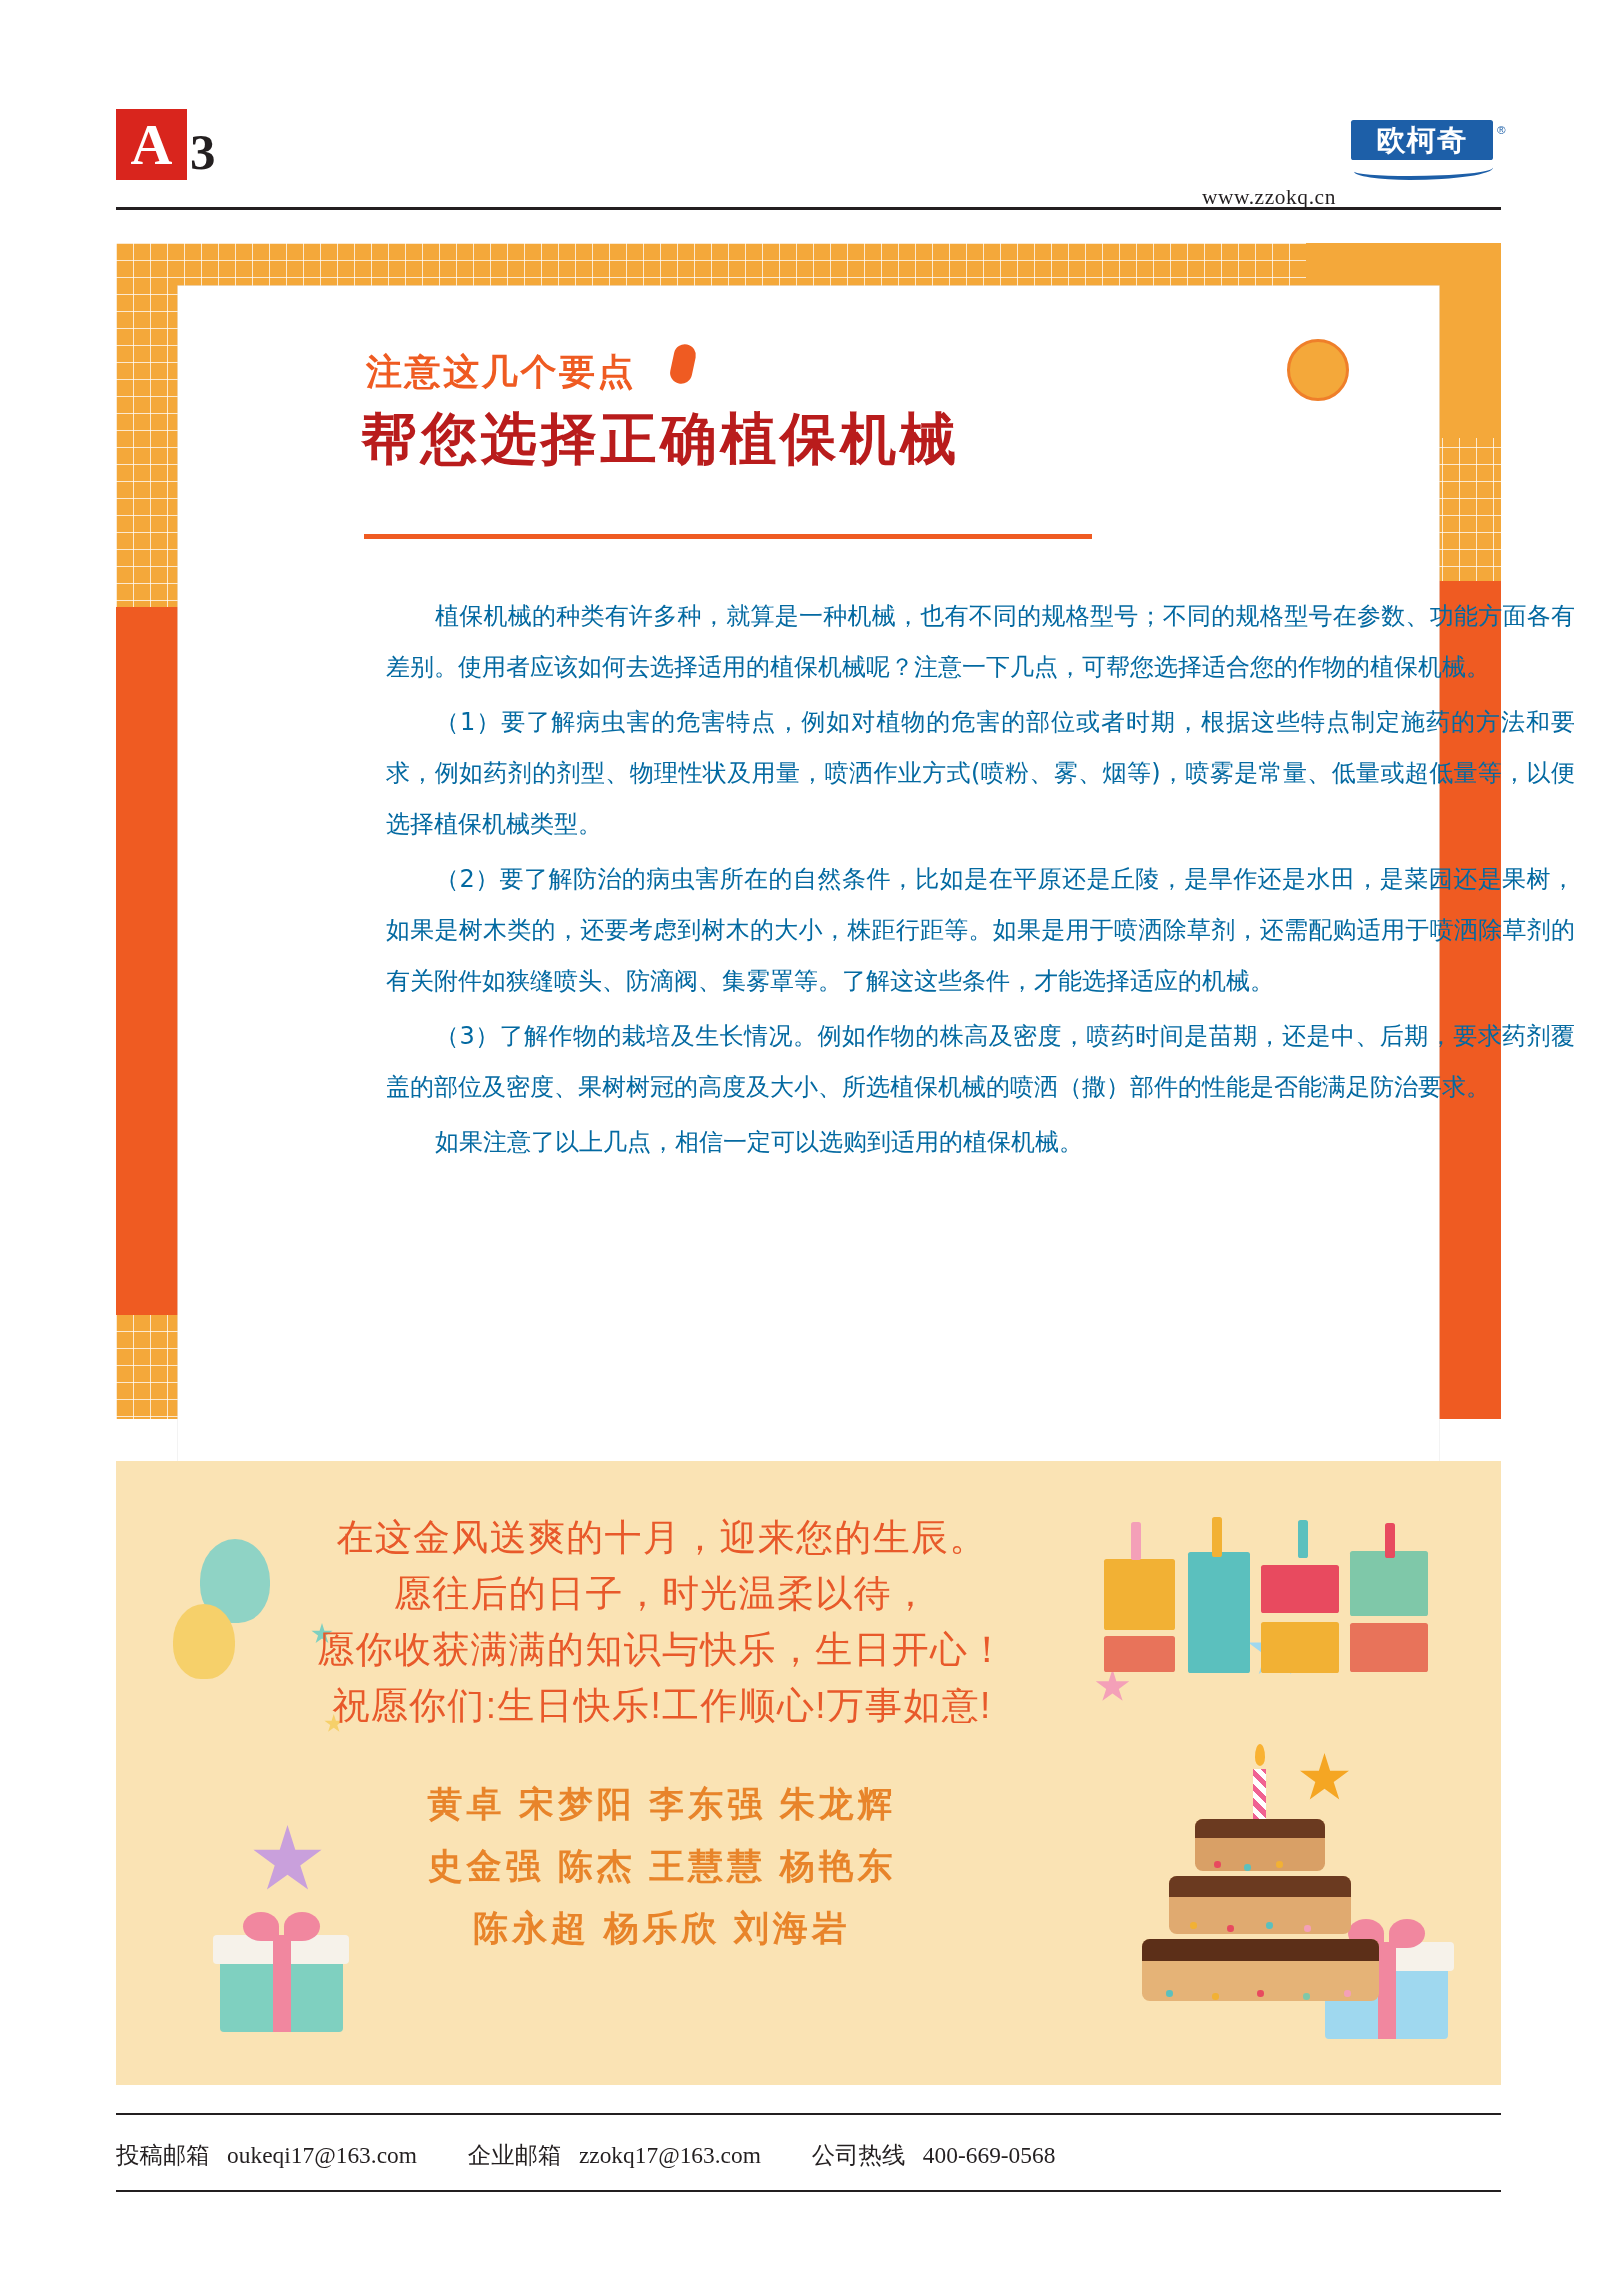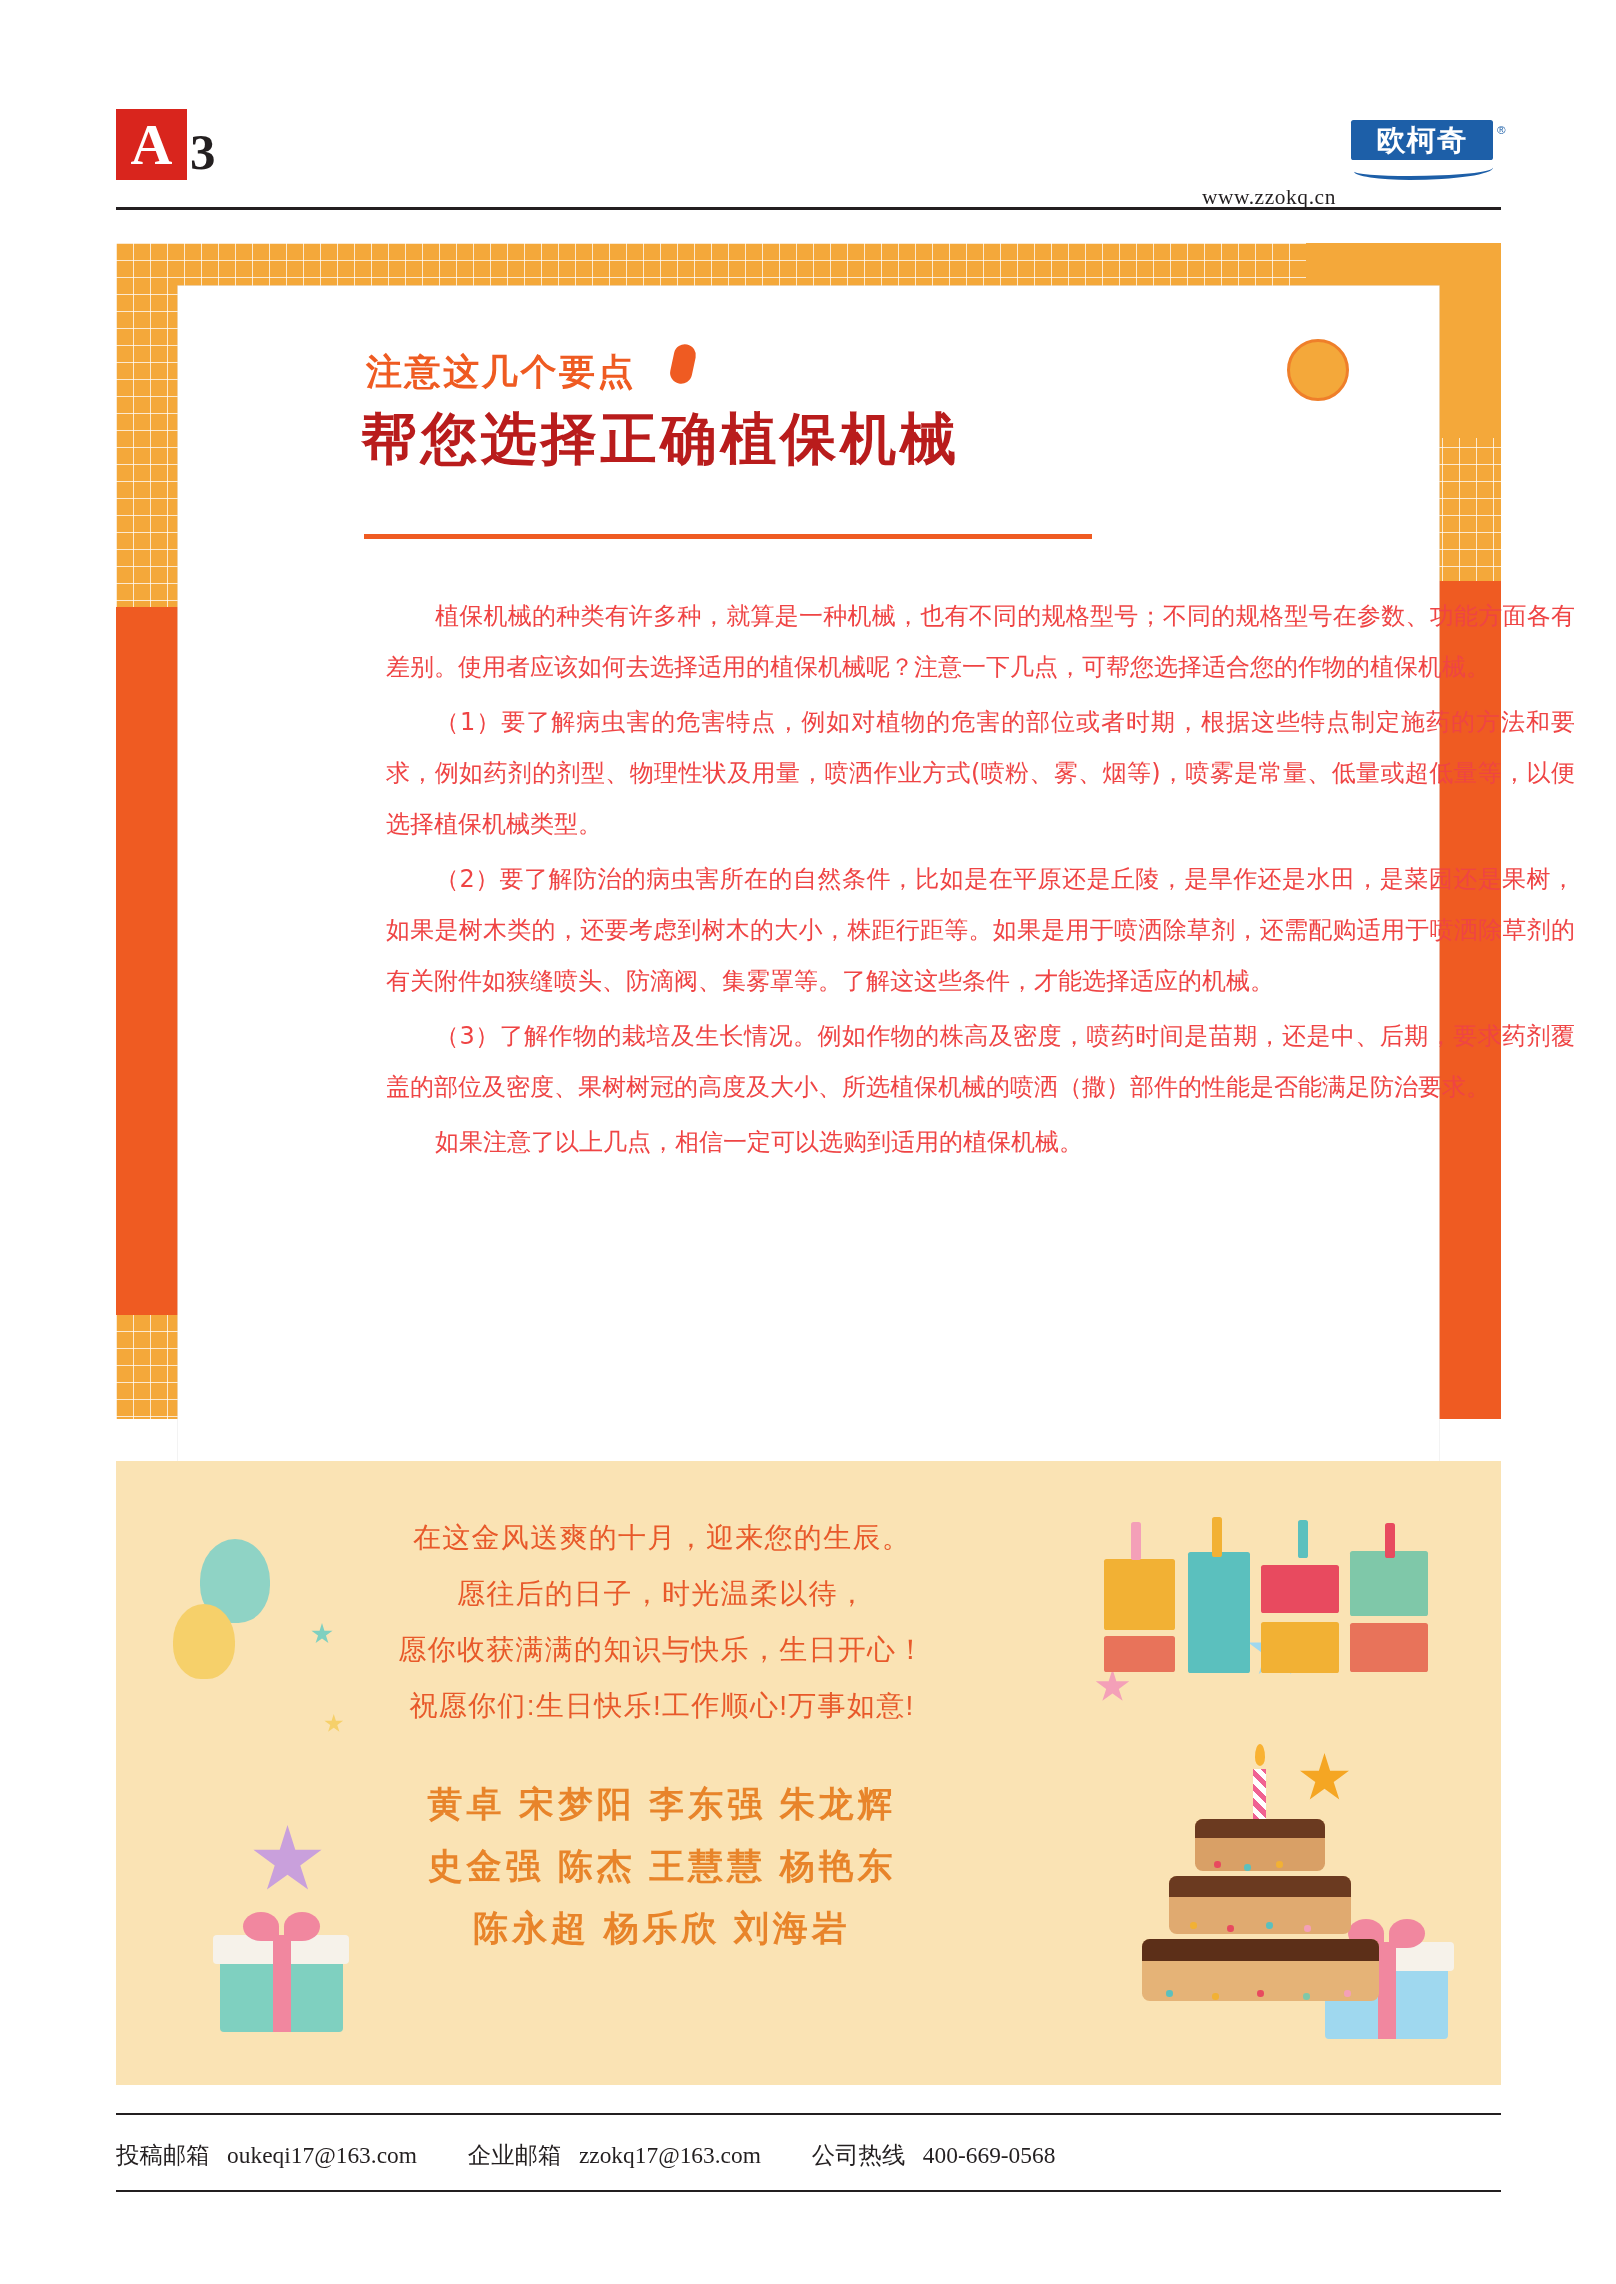--- a/index.html
+++ b/index.html
@@ -202,21 +202,21 @@
     background: #f4a83a;
     border: 3.9px solid #ef7f2a;
   }
   .body-copy {
     position: absolute;
     left: 208px;
     top: 305px;
     width: 1189px;
     font-size: 24px;
     line-height: 51px;
-    color: #ef4444;
+    color: #0369a1;
     font-family: "DejaVu Sans", "Liberation Sans", sans-serif;
   }
   .body-copy p {
     margin: 0 0 3.9px 0;
     text-indent: 49px;
     text-align: justify;
   }
 
   
   .birthday-panel {
@@ -229,21 +229,21 @@
     overflow: hidden;
   }
   .bd-lines {
     position: absolute;
     left: 195px;
     top: 49px;
     width: 702px;
     text-align: center;
   }
   .bd-lines div {
-    font-size: 28px;
+    font-size: 37px;
     line-height: 56px;
     color: #e8592a;
     letter-spacing: 1.3px;
   }
   .bd-names {
     position: absolute;
     left: 195px;
     top: 312px;
     width: 702px;
     text-align: center;

